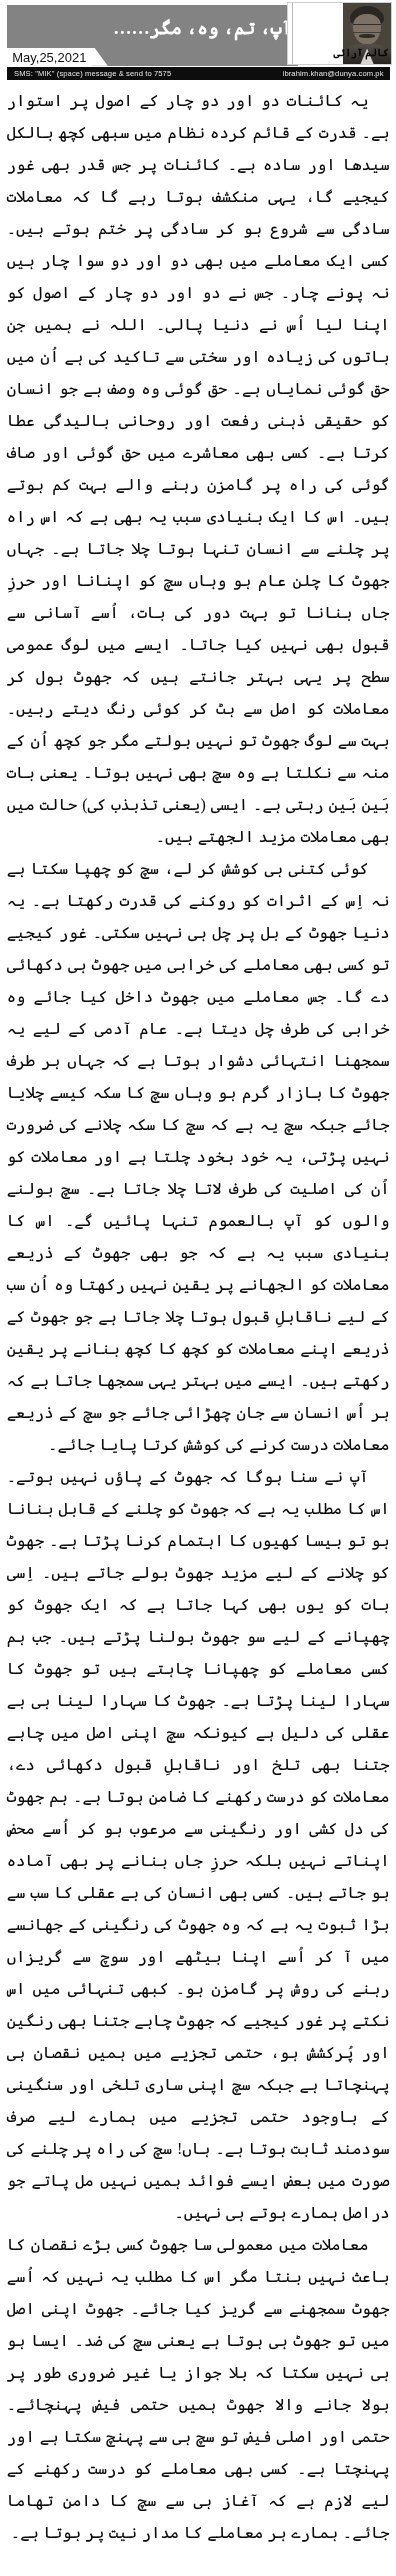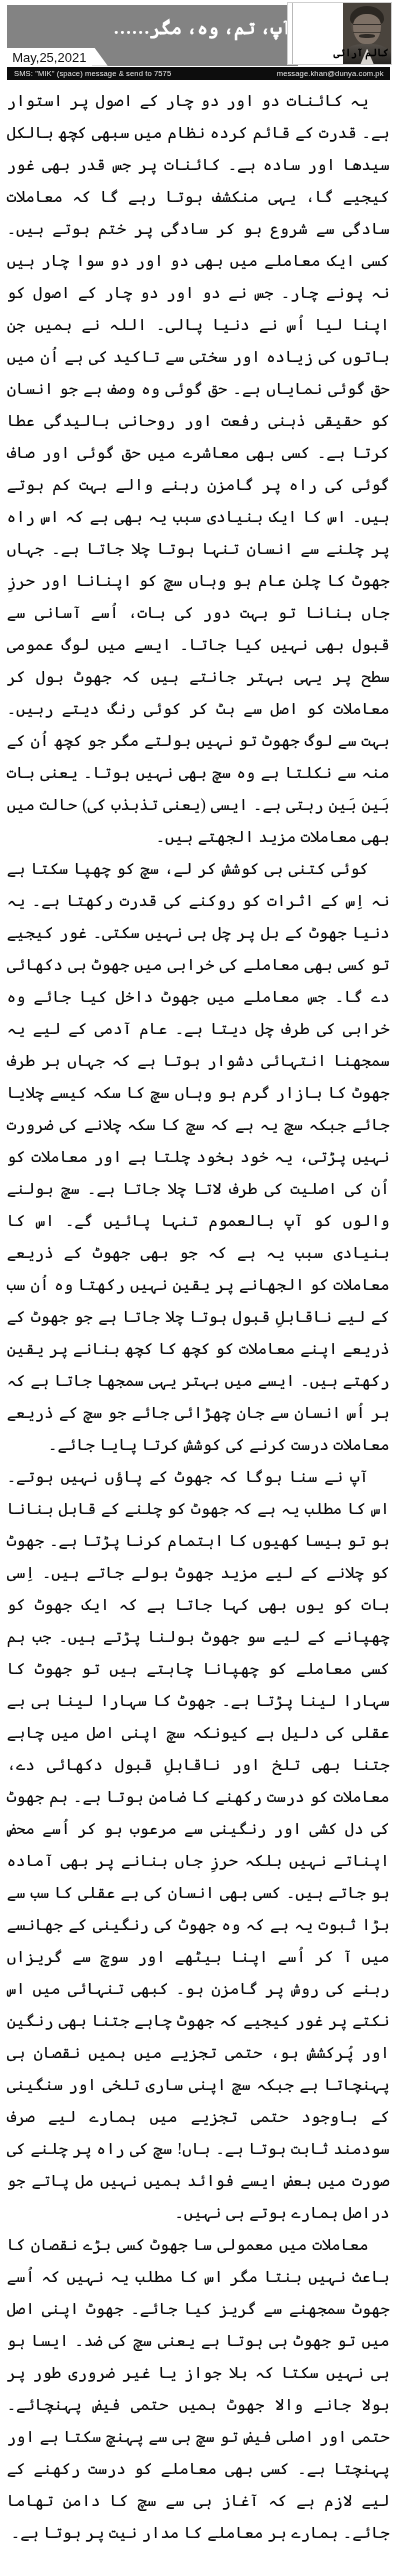--- a/index.html
+++ b/index.html
@@ -272,21 +272,21 @@
         <div class="collar"></div>
       </div>
       <div class="author-name-col"></div>
       <div class="column-title">کالم آرائی</div>
       <div class="author-name">ایم ابراہیم خان</div>
     </div>
   </div>
 
   <div class="contact-bar">
     <div class="sms-text">SMS: "MIK" (space) message &amp; send to 7575</div>
-    <div class="email-text">message.khan@dunya.com.pk</div>
+    <div class="email-text">ibrahim.khan@dunya.com.pk</div>
   </div>
 
   <div class="article">
     <p class="para first">یہ کائنات دو اور دو چار کے اصول پر استوار ہے۔ قدرت کے قائم کردہ نظام میں سبھی کچھ بالکل سیدھا اور سادہ ہے۔ کائنات پر جس قدر بھی غور کیجیے گا، یہی منکشف ہوتا رہے گا کہ معاملات سادگی سے شروع ہو کر سادگی پر ختم ہوتے ہیں۔ کسی ایک معاملے میں بھی دو اور دو سوا چار ہیں نہ پونے چار۔ جس نے دو اور دو چار کے اصول کو اپنا لیا اُس نے دنیا پالی۔ اللہ نے ہمیں جن باتوں کی زیادہ اور سختی سے تاکید کی ہے اُن میں حق گوئی نمایاں ہے۔ حق گوئی وہ وصف ہے جو انسان کو حقیقی ذہنی رفعت اور روحانی بالیدگی عطا کرتا ہے۔ کسی بھی معاشرے میں حق گوئی اور صاف گوئی کی راہ پر گامزن رہنے والے بہت کم ہوتے ہیں۔ اس کا ایک بنیادی سبب یہ بھی ہے کہ اس راہ پر چلنے سے انسان تنہا ہوتا چلا جاتا ہے۔ جہاں جھوٹ کا چلن عام ہو وہاں سچ کو اپنانا اور حرزِ جاں بنانا تو بہت دور کی بات، اُسے آسانی سے قبول بھی نہیں کیا جاتا۔ ایسے میں لوگ عمومی سطح پر یہی بہتر جانتے ہیں کہ جھوٹ بول کر معاملات کو اصل سے ہٹ کر کوئی رنگ دیتے رہیں۔ بہت سے لوگ جھوٹ تو نہیں بولتے مگر جو کچھ اُن کے منہ سے نکلتا ہے وہ سچ بھی نہیں ہوتا۔ یعنی بات بَین بَین رہتی ہے۔ ایسی (یعنی تذبذب کی) حالت میں بھی معاملات مزید الجھتے ہیں۔</p>
     <p class="para">کوئی کتنی ہی کوشش کر لے، سچ کو چھپا سکتا ہے نہ اِس کے اثرات کو روکنے کی قدرت رکھتا ہے۔ یہ دنیا جھوٹ کے بل پر چل ہی نہیں سکتی۔ غور کیجیے تو کسی بھی معاملے کی خرابی میں جھوٹ ہی دکھائی دے گا۔ جس معاملے میں جھوٹ داخل کیا جائے وہ خرابی کی طرف چل دیتا ہے۔ عام آدمی کے لیے یہ سمجھنا انتہائی دشوار ہوتا ہے کہ جہاں ہر طرف جھوٹ کا بازار گرم ہو وہاں سچ کا سکہ کیسے چلایا جائے جبکہ سچ یہ ہے کہ سچ کا سکہ چلانے کی ضرورت نہیں پڑتی، یہ خود بخود چلتا ہے اور معاملات کو اُن کی اصلیت کی طرف لاتا چلا جاتا ہے۔ سچ بولنے والوں کو آپ بالعموم تنہا پائیں گے۔ اس کا بنیادی سبب یہ ہے کہ جو بھی جھوٹ کے ذریعے معاملات کو الجھانے پر یقین نہیں رکھتا وہ اُن سب کے لیے ناقابلِ قبول ہوتا چلا جاتا ہے جو جھوٹ کے ذریعے اپنے معاملات کو کچھ کا کچھ بنانے پر یقین رکھتے ہیں۔ ایسے میں بہتر یہی سمجھا جاتا ہے کہ ہر اُس انسان سے جان چھڑائی جائے جو سچ کے ذریعے معاملات درست کرنے کی کوشش کرتا پایا جائے۔</p>
     <p class="para">آپ نے سنا ہوگا کہ جھوٹ کے پاؤں نہیں ہوتے۔ اس کا مطلب یہ ہے کہ جھوٹ کو چلنے کے قابل بنانا ہو تو بیسا کھیوں کا اہتمام کرنا پڑتا ہے۔ جھوٹ کو چلانے کے لیے مزید جھوٹ بولے جاتے ہیں۔ اِسی بات کو یوں بھی کہا جاتا ہے کہ ایک جھوٹ کو چھپانے کے لیے سو جھوٹ بولنا پڑتے ہیں۔ جب ہم کسی معاملے کو چھپانا چاہتے ہیں تو جھوٹ کا سہارا لینا پڑتا ہے۔ جھوٹ کا سہارا لینا ہی بے عقلی کی دلیل ہے کیونکہ سچ اپنی اصل میں چاہے جتنا بھی تلخ اور ناقابلِ قبول دکھائی دے، معاملات کو درست رکھنے کا ضامن ہوتا ہے۔ ہم جھوٹ کی دل کشی اور رنگینی سے مرعوب ہو کر اُسے محض اپناتے نہیں بلکہ حرزِ جاں بنانے پر بھی آمادہ ہو جاتے ہیں۔ کسی بھی انسان کی بے عقلی کا سب سے بڑا ثبوت یہ ہے کہ وہ جھوٹ کی رنگینی کے جھانسے میں آ کر اُسے اپنا بیٹھے اور سوچ سے گریزاں رہنے کی روش پر گامزن ہو۔ کبھی تنہائی میں اس نکتے پر غور کیجیے کہ جھوٹ چاہے جتنا بھی رنگین اور پُرکشش ہو، حتمی تجزیے میں ہمیں نقصان ہی پہنچاتا ہے جبکہ سچ اپنی ساری تلخی اور سنگینی کے باوجود حتمی تجزیے میں ہمارے لیے صرف سودمند ثابت ہوتا ہے۔ ہاں! سچ کی راہ پر چلنے کی صورت میں بعض ایسے فوائد ہمیں نہیں مل پاتے جو دراصل ہمارے ہوتے ہی نہیں۔</p>
     <p class="para">معاملات میں معمولی سا جھوٹ کسی بڑے نقصان کا باعث نہیں بنتا مگر اس کا مطلب یہ نہیں کہ اُسے جھوٹ سمجھنے سے گریز کیا جائے۔ جھوٹ اپنی اصل میں تو جھوٹ ہی ہوتا ہے یعنی سچ کی ضد۔ ایسا ہو ہی نہیں سکتا کہ بلا جواز یا غیر ضروری طور پر بولا جانے والا جھوٹ ہمیں حتمی فیض پہنچائے۔ حتمی اور اصلی فیض تو سچ ہی سے پہنچ سکتا ہے اور پہنچتا ہے۔ کسی بھی معاملے کو درست رکھنے کے لیے لازم ہے کہ آغاز ہی سے سچ کا دامن تھاما جائے۔ ہمارے ہر معاملے کا مدار نیت پر ہوتا ہے۔</p>
 
   </div>
 

